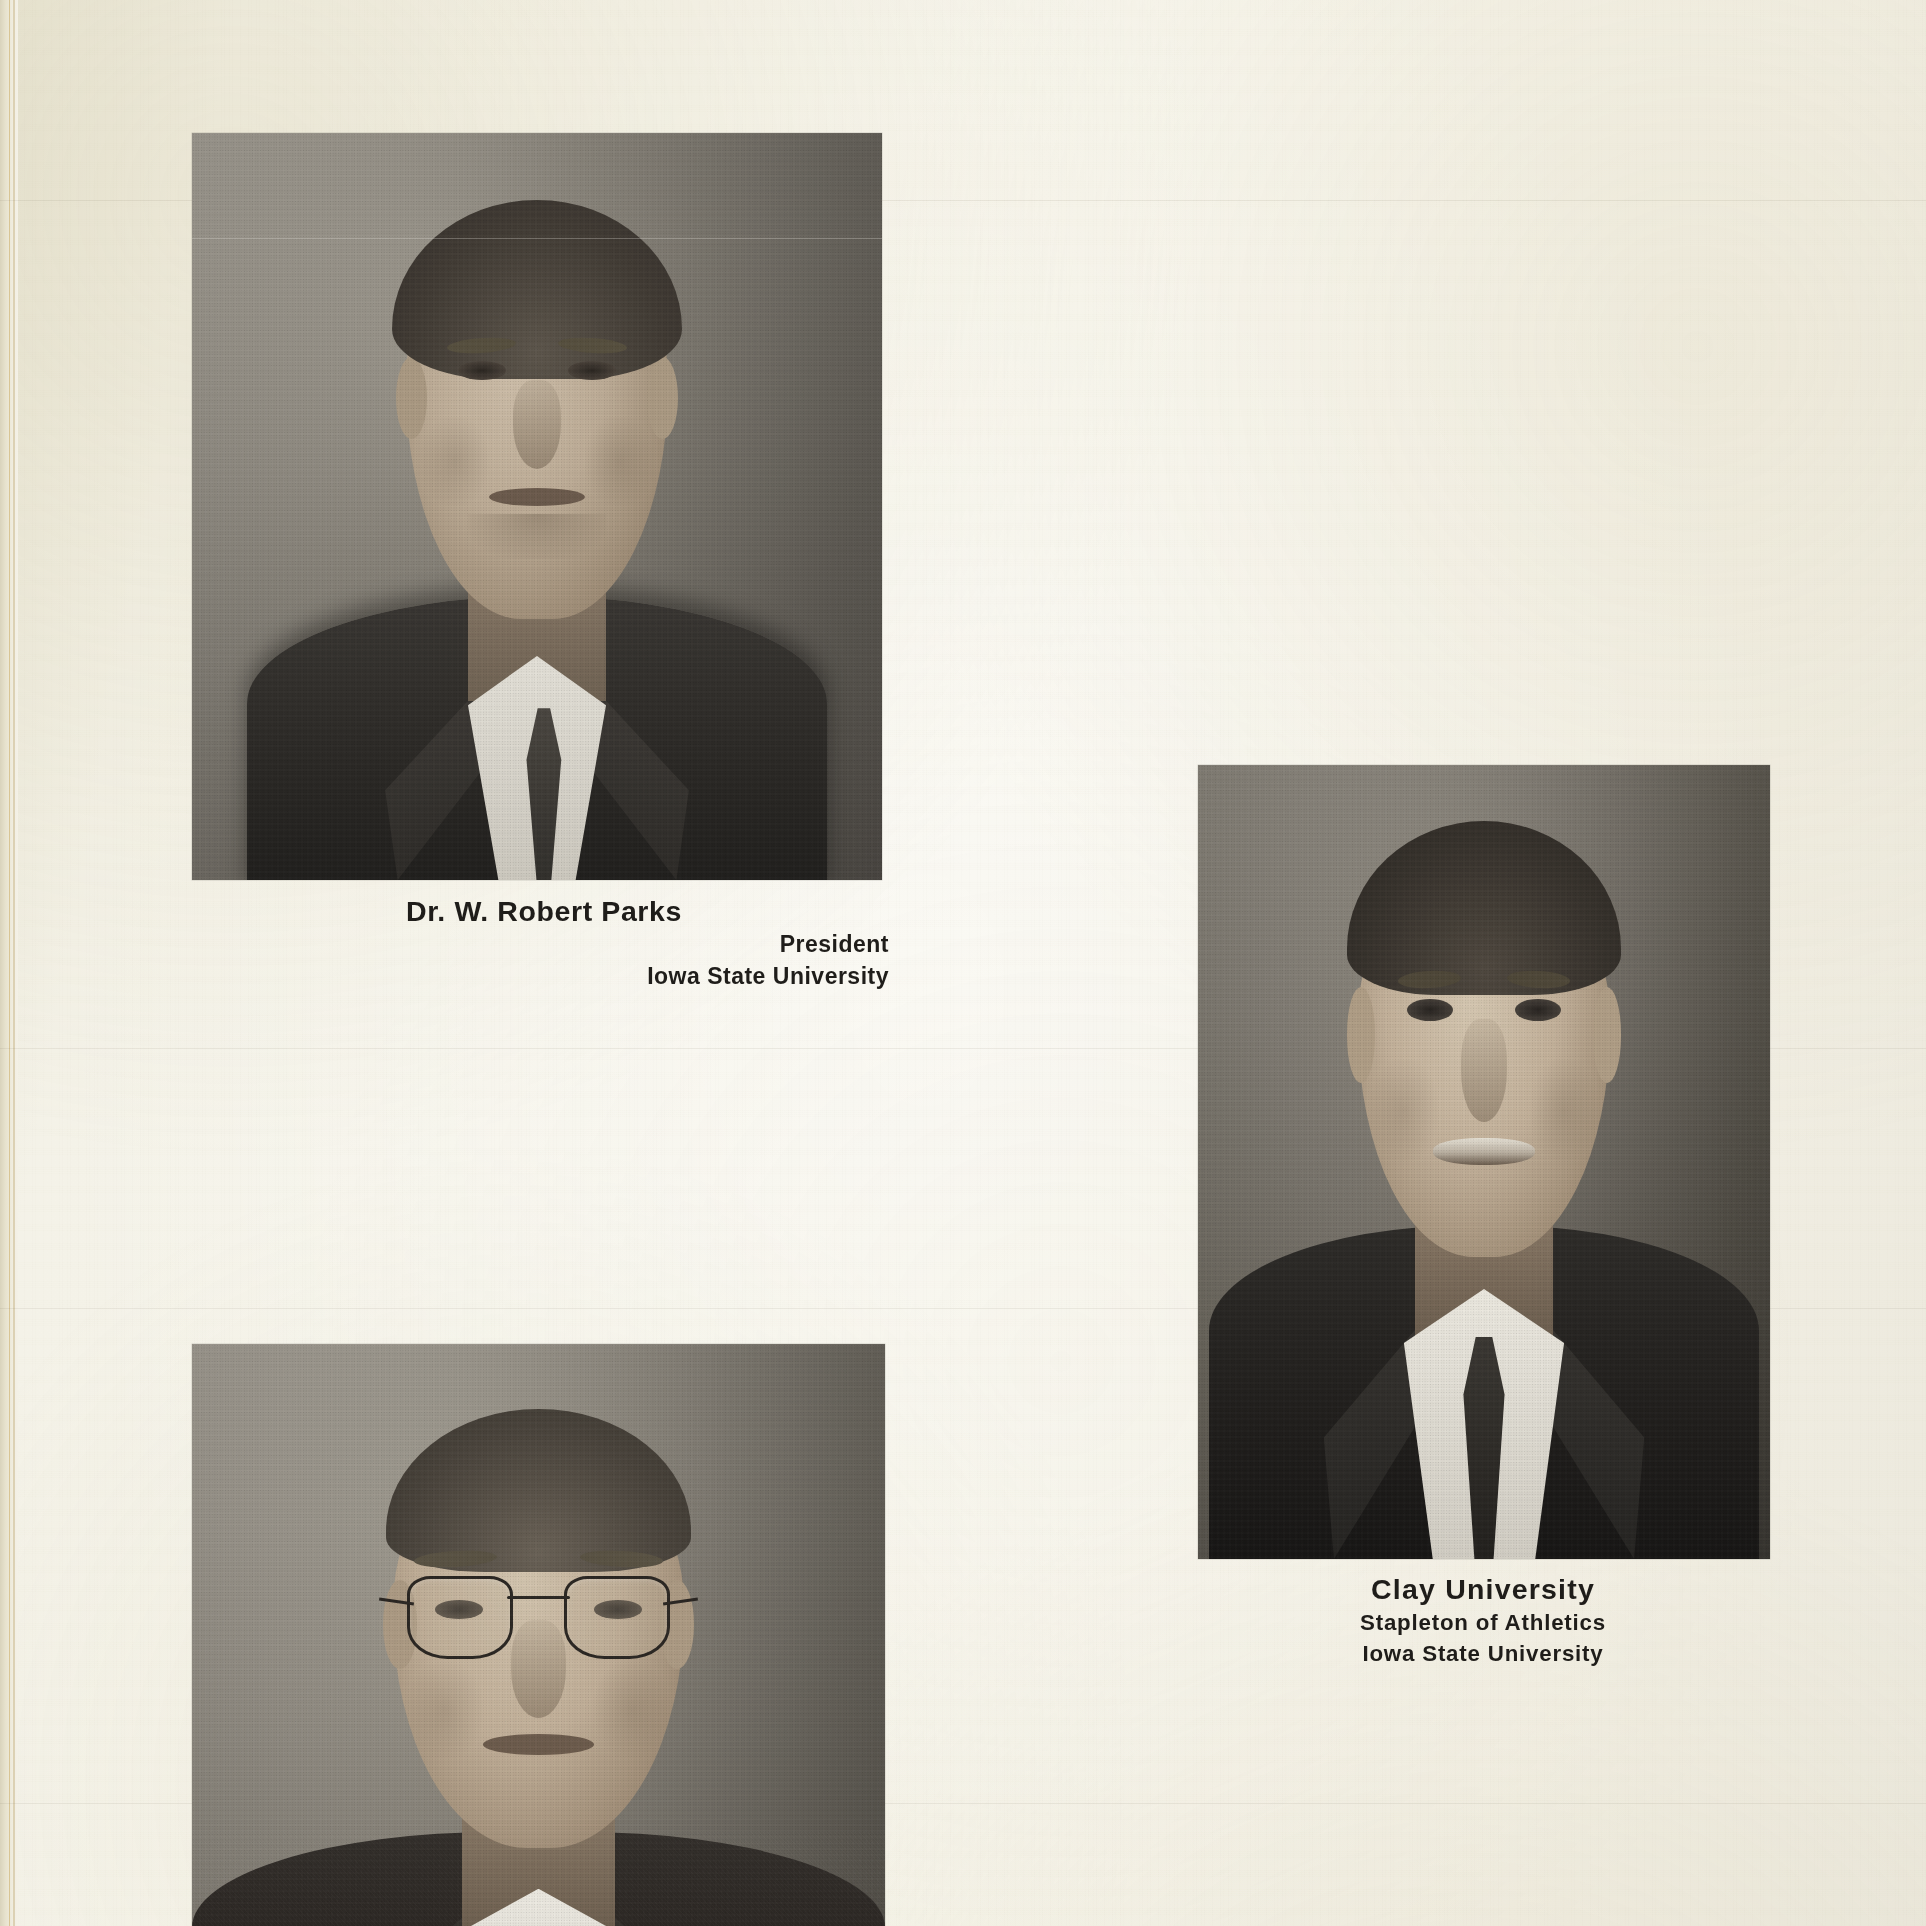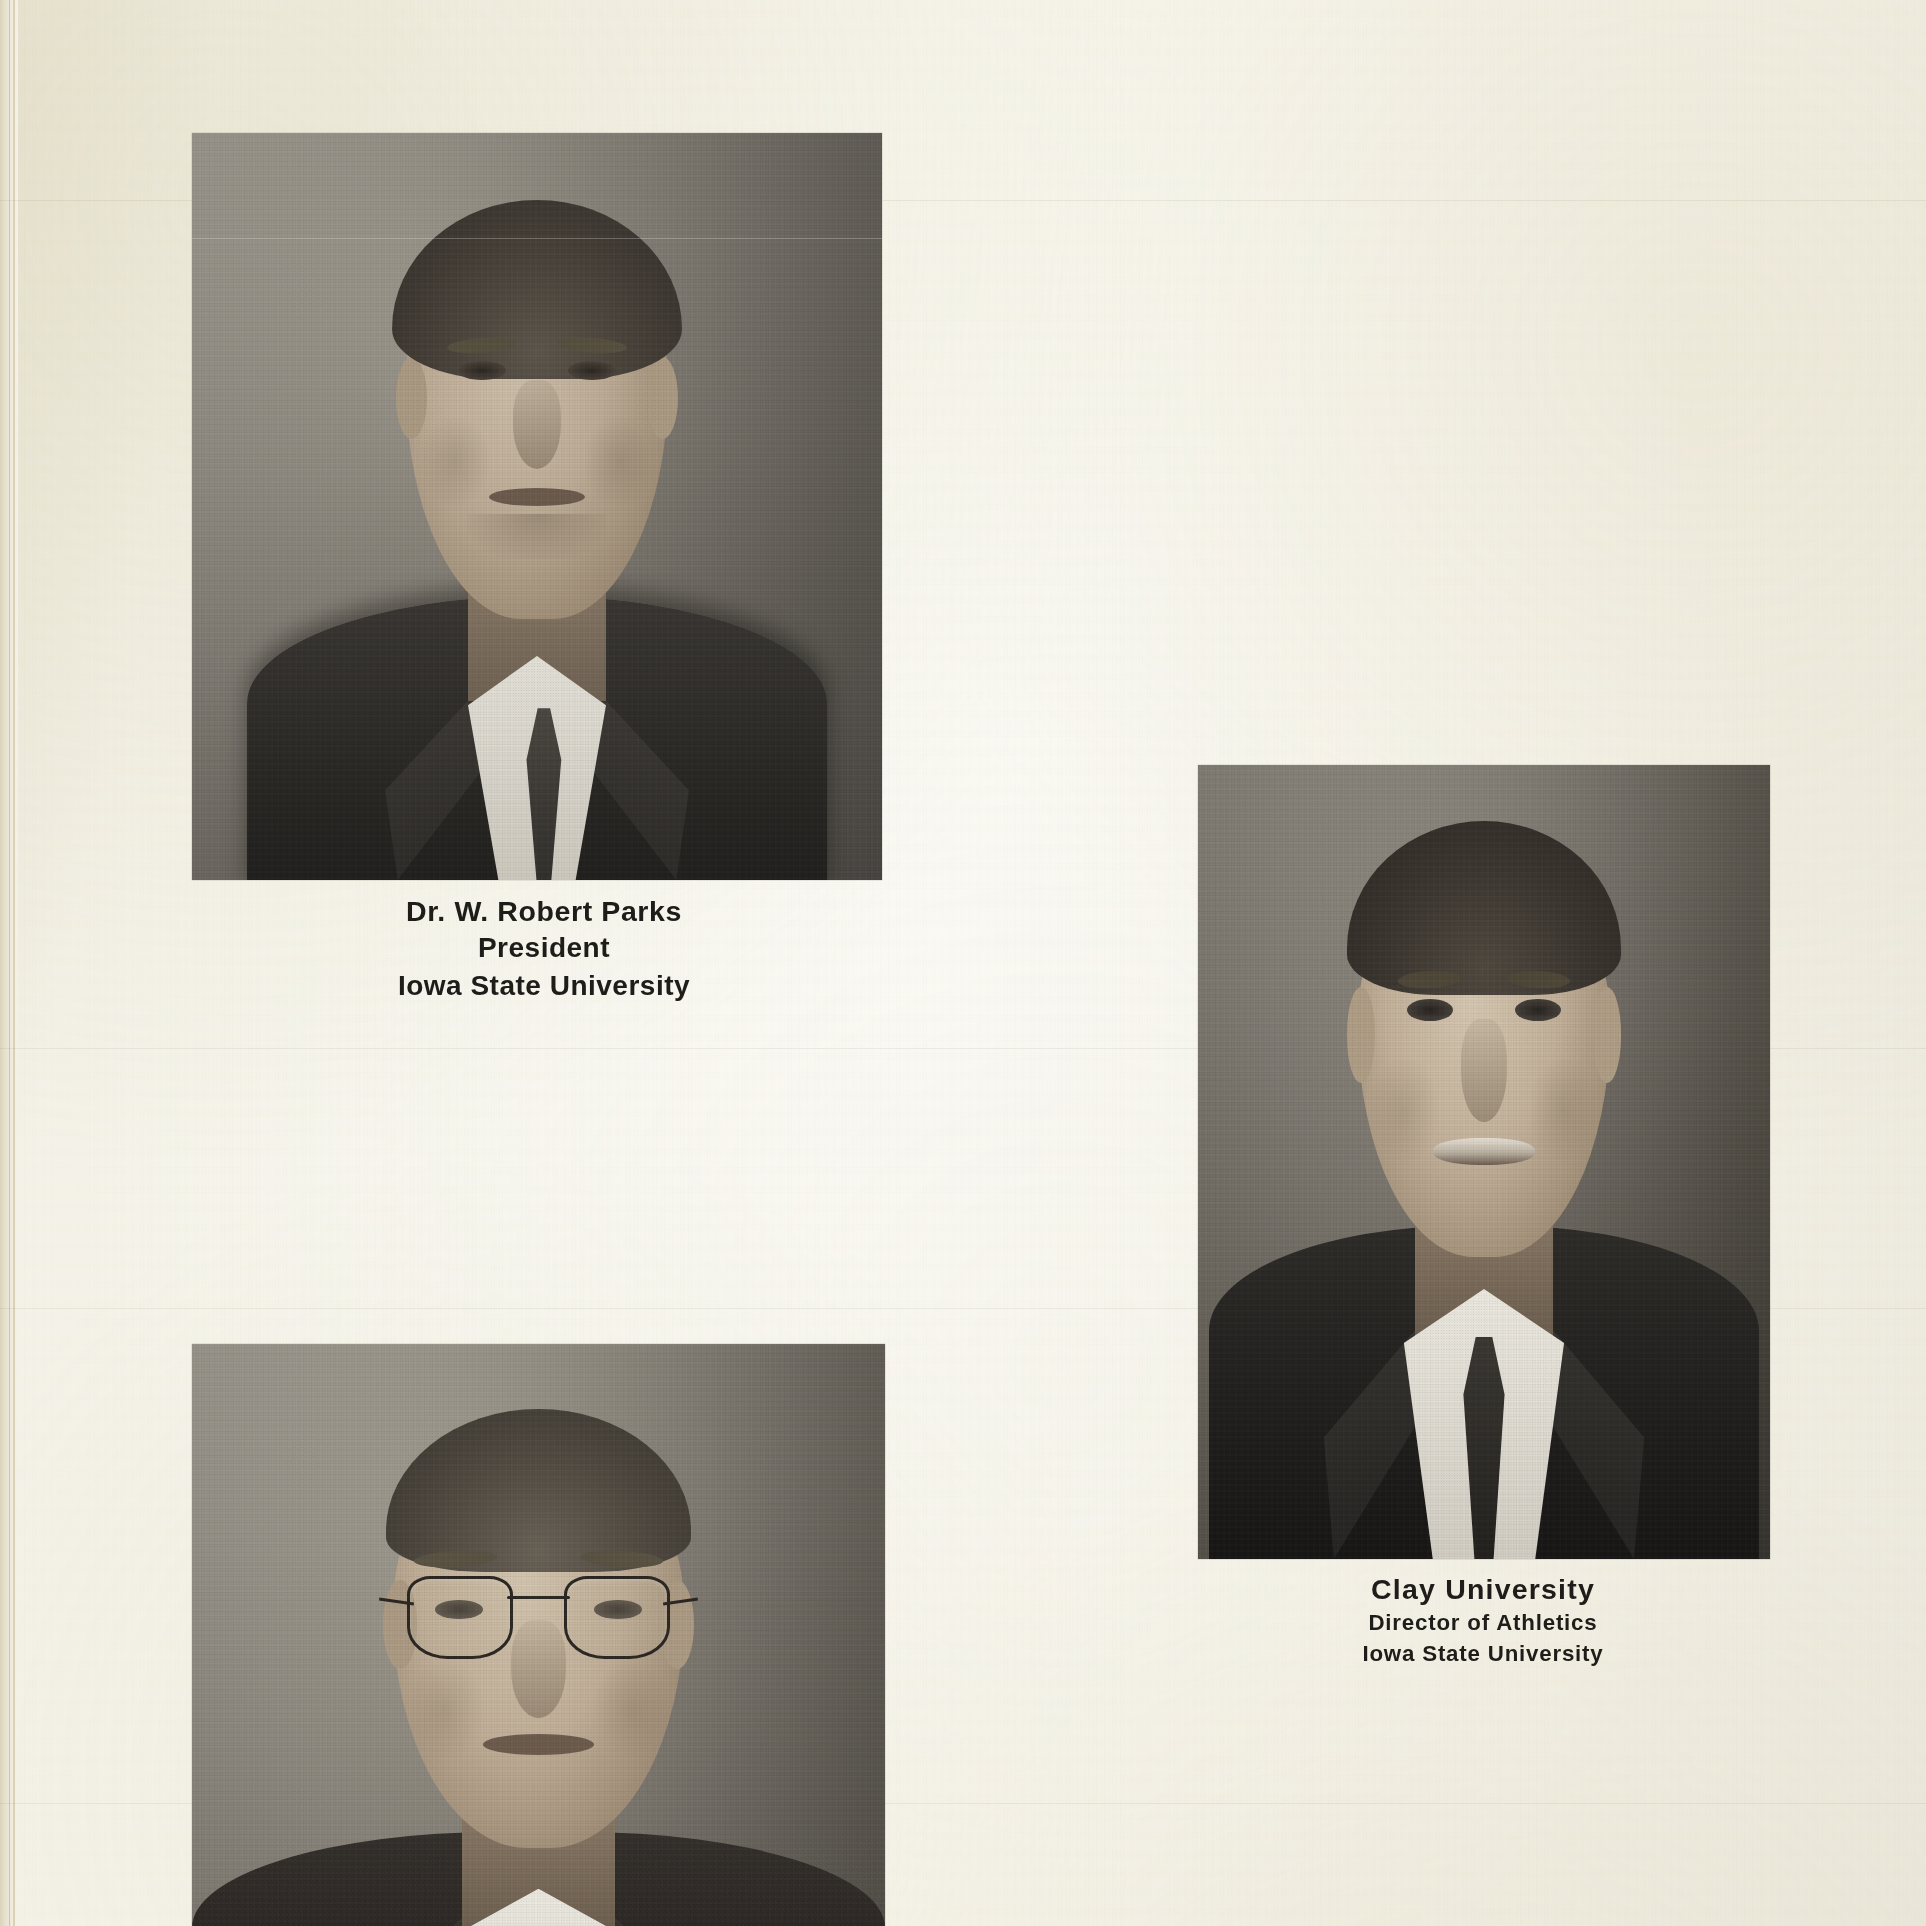--- a/index.html
+++ b/index.html
@@ -337,21 +337,21 @@
     font-weight: bold;
     letter-spacing: 0.5px;
   }
 
   #caption-parks {
     left: 199px;
     top: 894px;
     width: 690px;
   }
   #caption-parks .name { font-size: 28.5px; line-height: 1.22; }
-  #caption-parks .line { font-size: 28px; line-height: 1.38; }
+  #caption-parks .line { font-size: 23px; line-height: 1.38; text-align: right; }
 
   #caption-stapleton {
     left: 1190px;
     top: 1572px;
     width: 586px;
   }
   #caption-stapleton .name { font-size: 28.5px; line-height: 1.22; letter-spacing: 1.2px; }
   #caption-stapleton .line { font-size: 22.3px; line-height: 1.40; letter-spacing: 0.8px; }
 </style>
 </head>
@@ -424,21 +424,21 @@
     <div class="nose"></div>
     <div class="mouth"></div>
     <div class="cheek-l"></div>
     <div class="cheek-r"></div>
     <div class="halftone"></div>
     <div class="grain"></div>
   </div>
 
   <div class="caption" id="caption-stapleton">
     <div class="name">Clay  University</div>
-    <div class="line">Director of Athletics</div>
+    <div class="line">Stapleton of Athletics</div>
     <div class="line">Iowa  State  University</div>
   </div>
 
   <div class="photo" id="photo-soults">
     <div class="bg-sweep"></div>
     <div class="suit"></div>
     <div class="suit-tex"></div>
     <div class="lapel-l"></div>
     <div class="lapel-r"></div>
     <div class="neck"></div>

